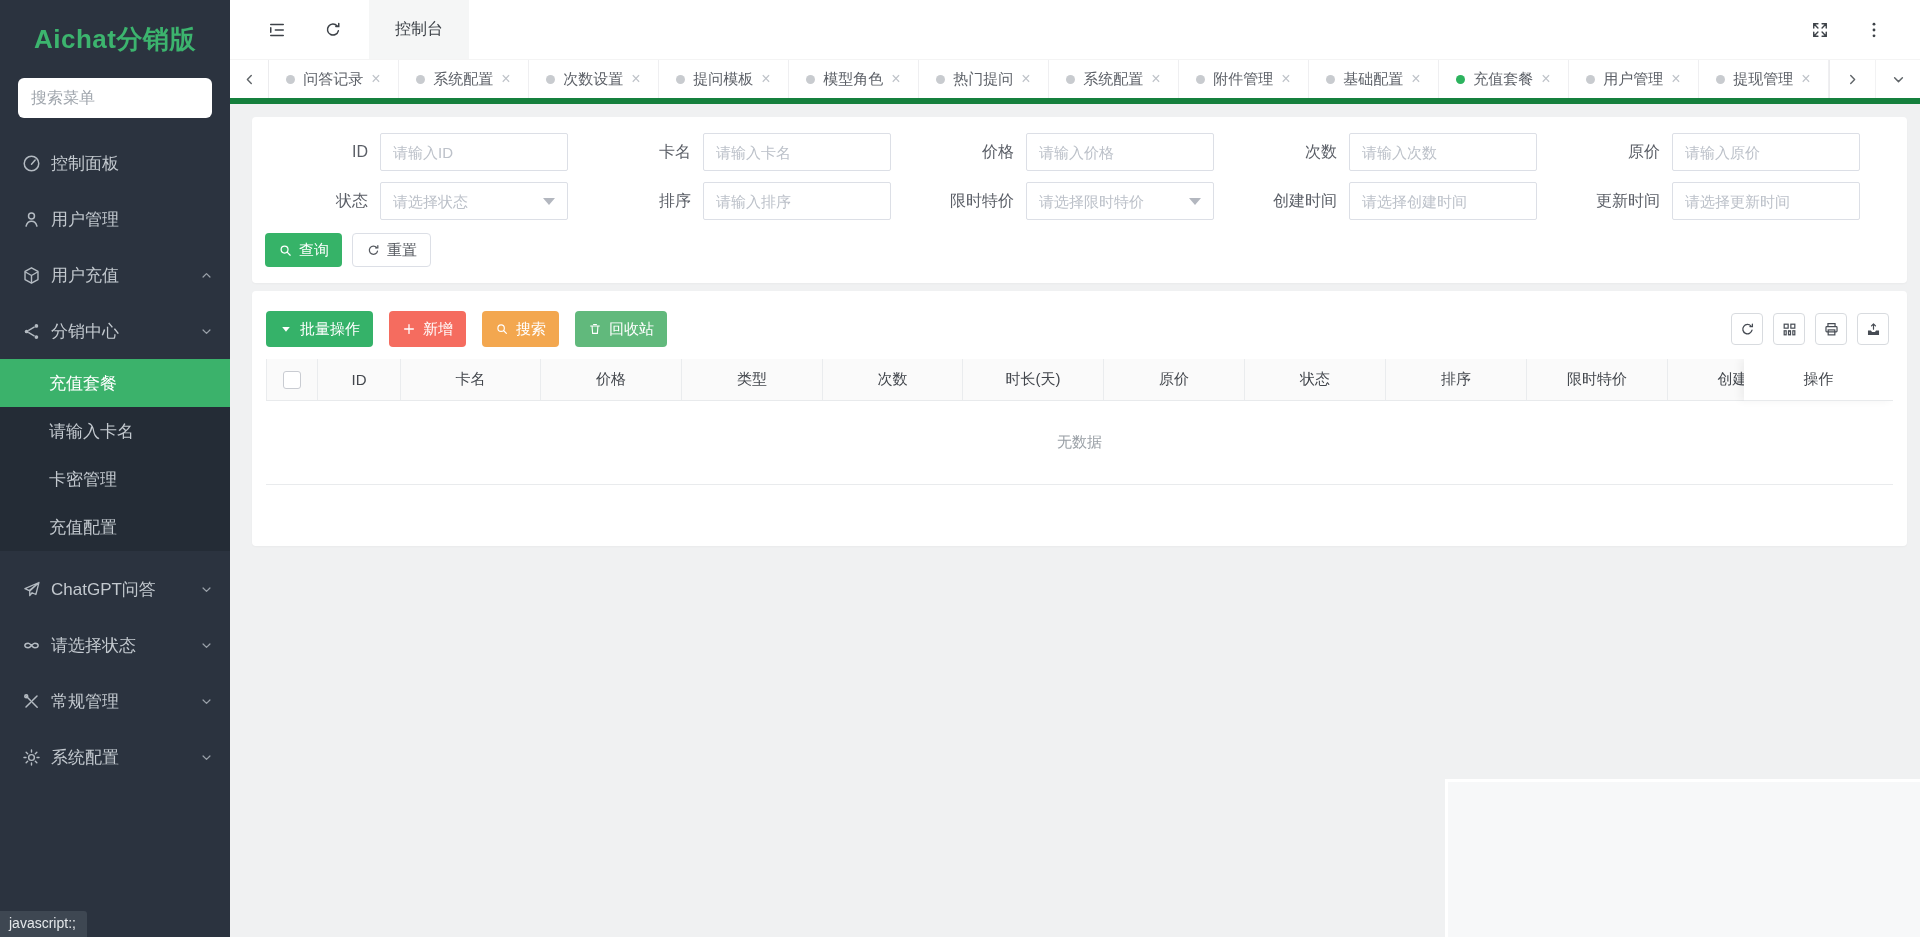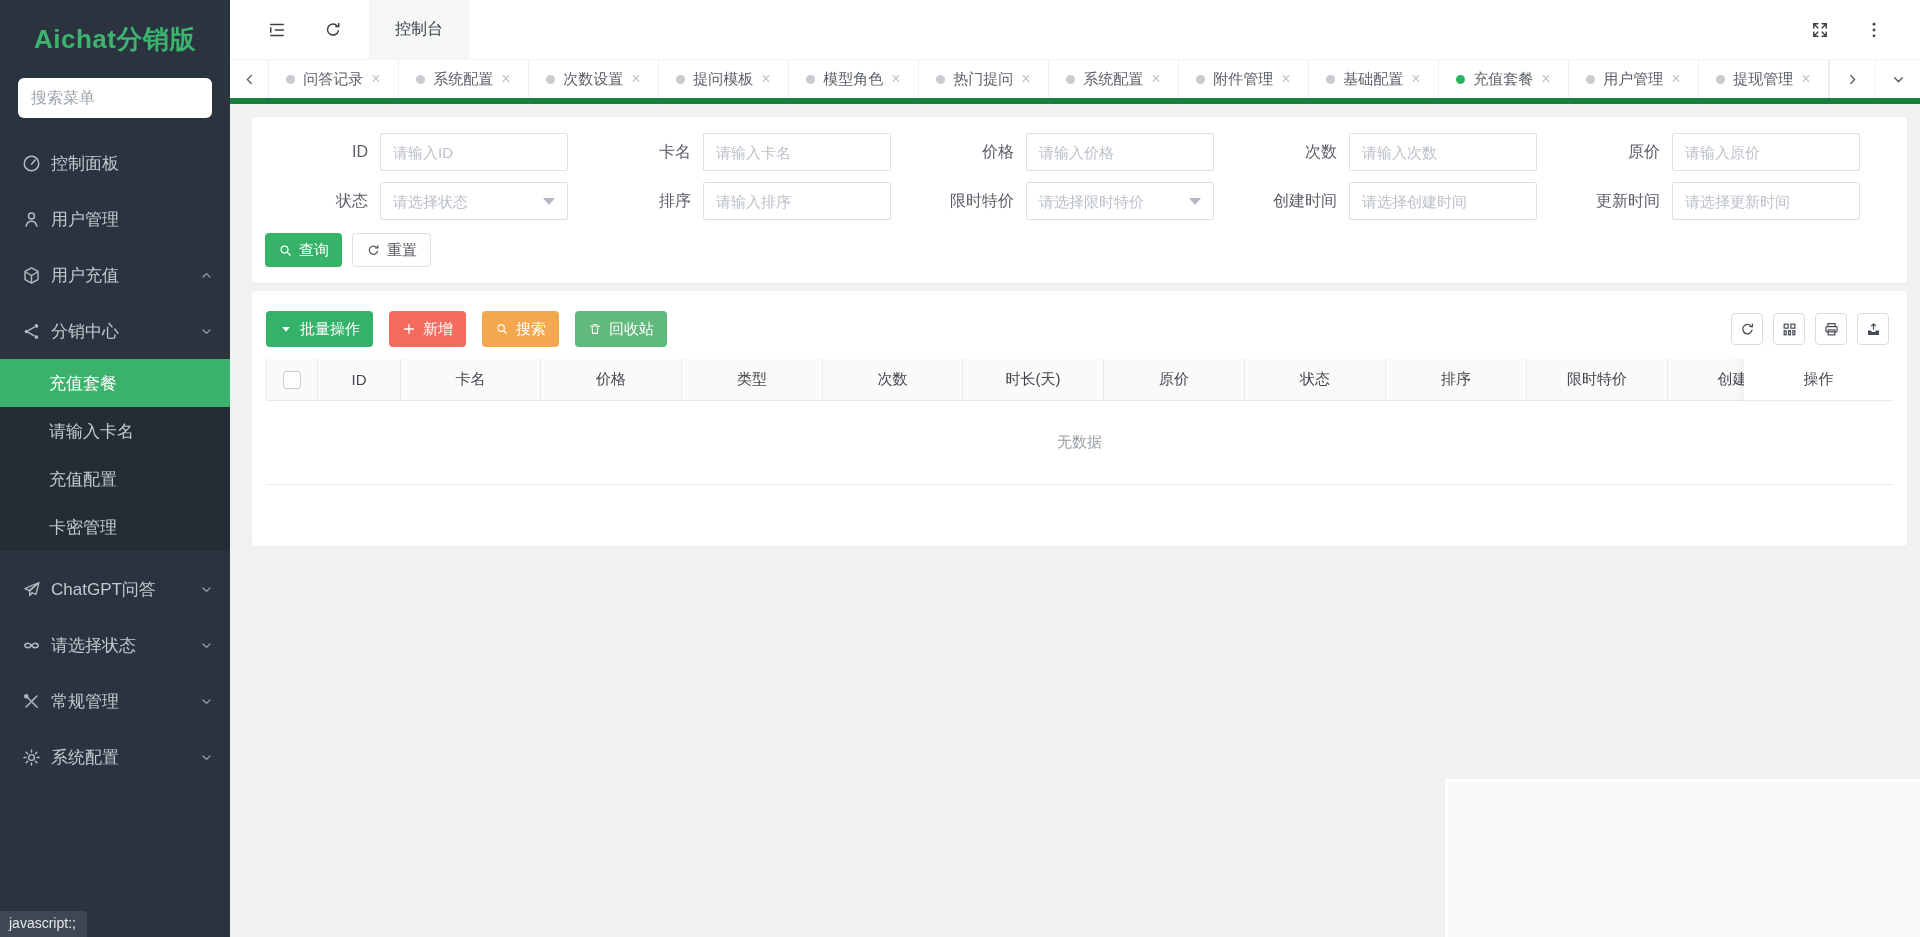--- a/index.html
+++ b/index.html
@@ -176,24 +176,24 @@
       </div>
 
       <div class="submenu">
         <div class="s-item active">
           <span>充值套餐</span>
         </div>
         <div class="s-item">
           <span>请输入卡名</span>
         </div>
         <div class="s-item">
+          <span>卡密管理</span>
+        </div>
+        <div class="s-item">
           <span>充值配置</span>
-        </div>
-        <div class="s-item">
-          <span>卡密管理</span>
         </div>
       </div>
 
       <div class="m-item">
         <span class="micon">
           <svg viewBox="0 0 24 24" fill="none" stroke="currentColor" stroke-width="1.5" stroke-linejoin="round">
               <path d="M20.5 4L4.5 11l5 2.2L20.5 4zM10 13.8V19l2.7-3.3 4.3 2L20.5 4z"></path>
             </svg>
         </span>
         <span>ChatGPT问答</span>

